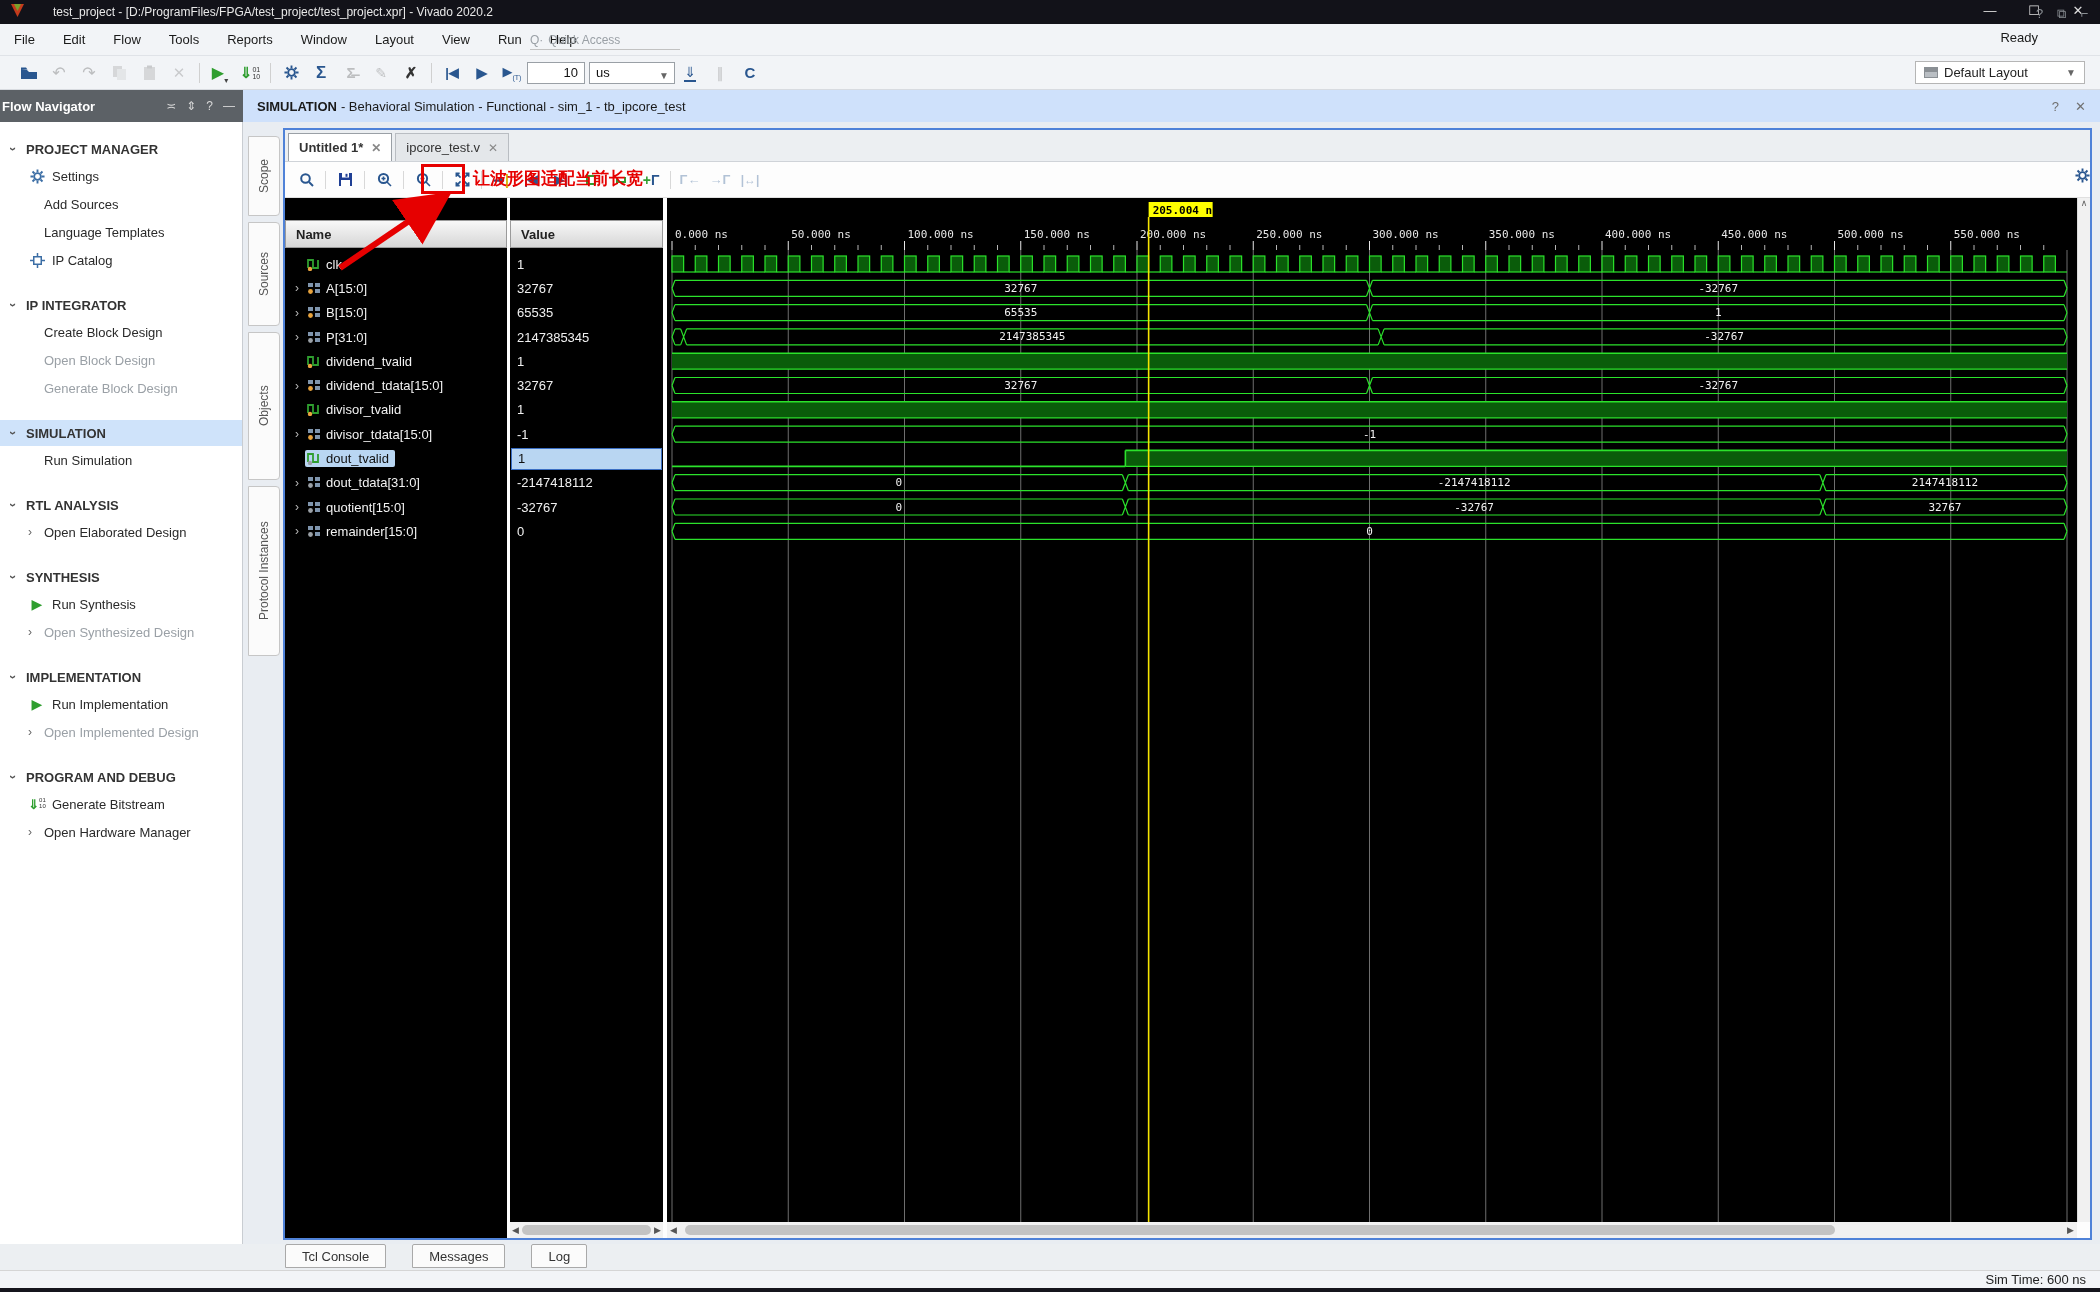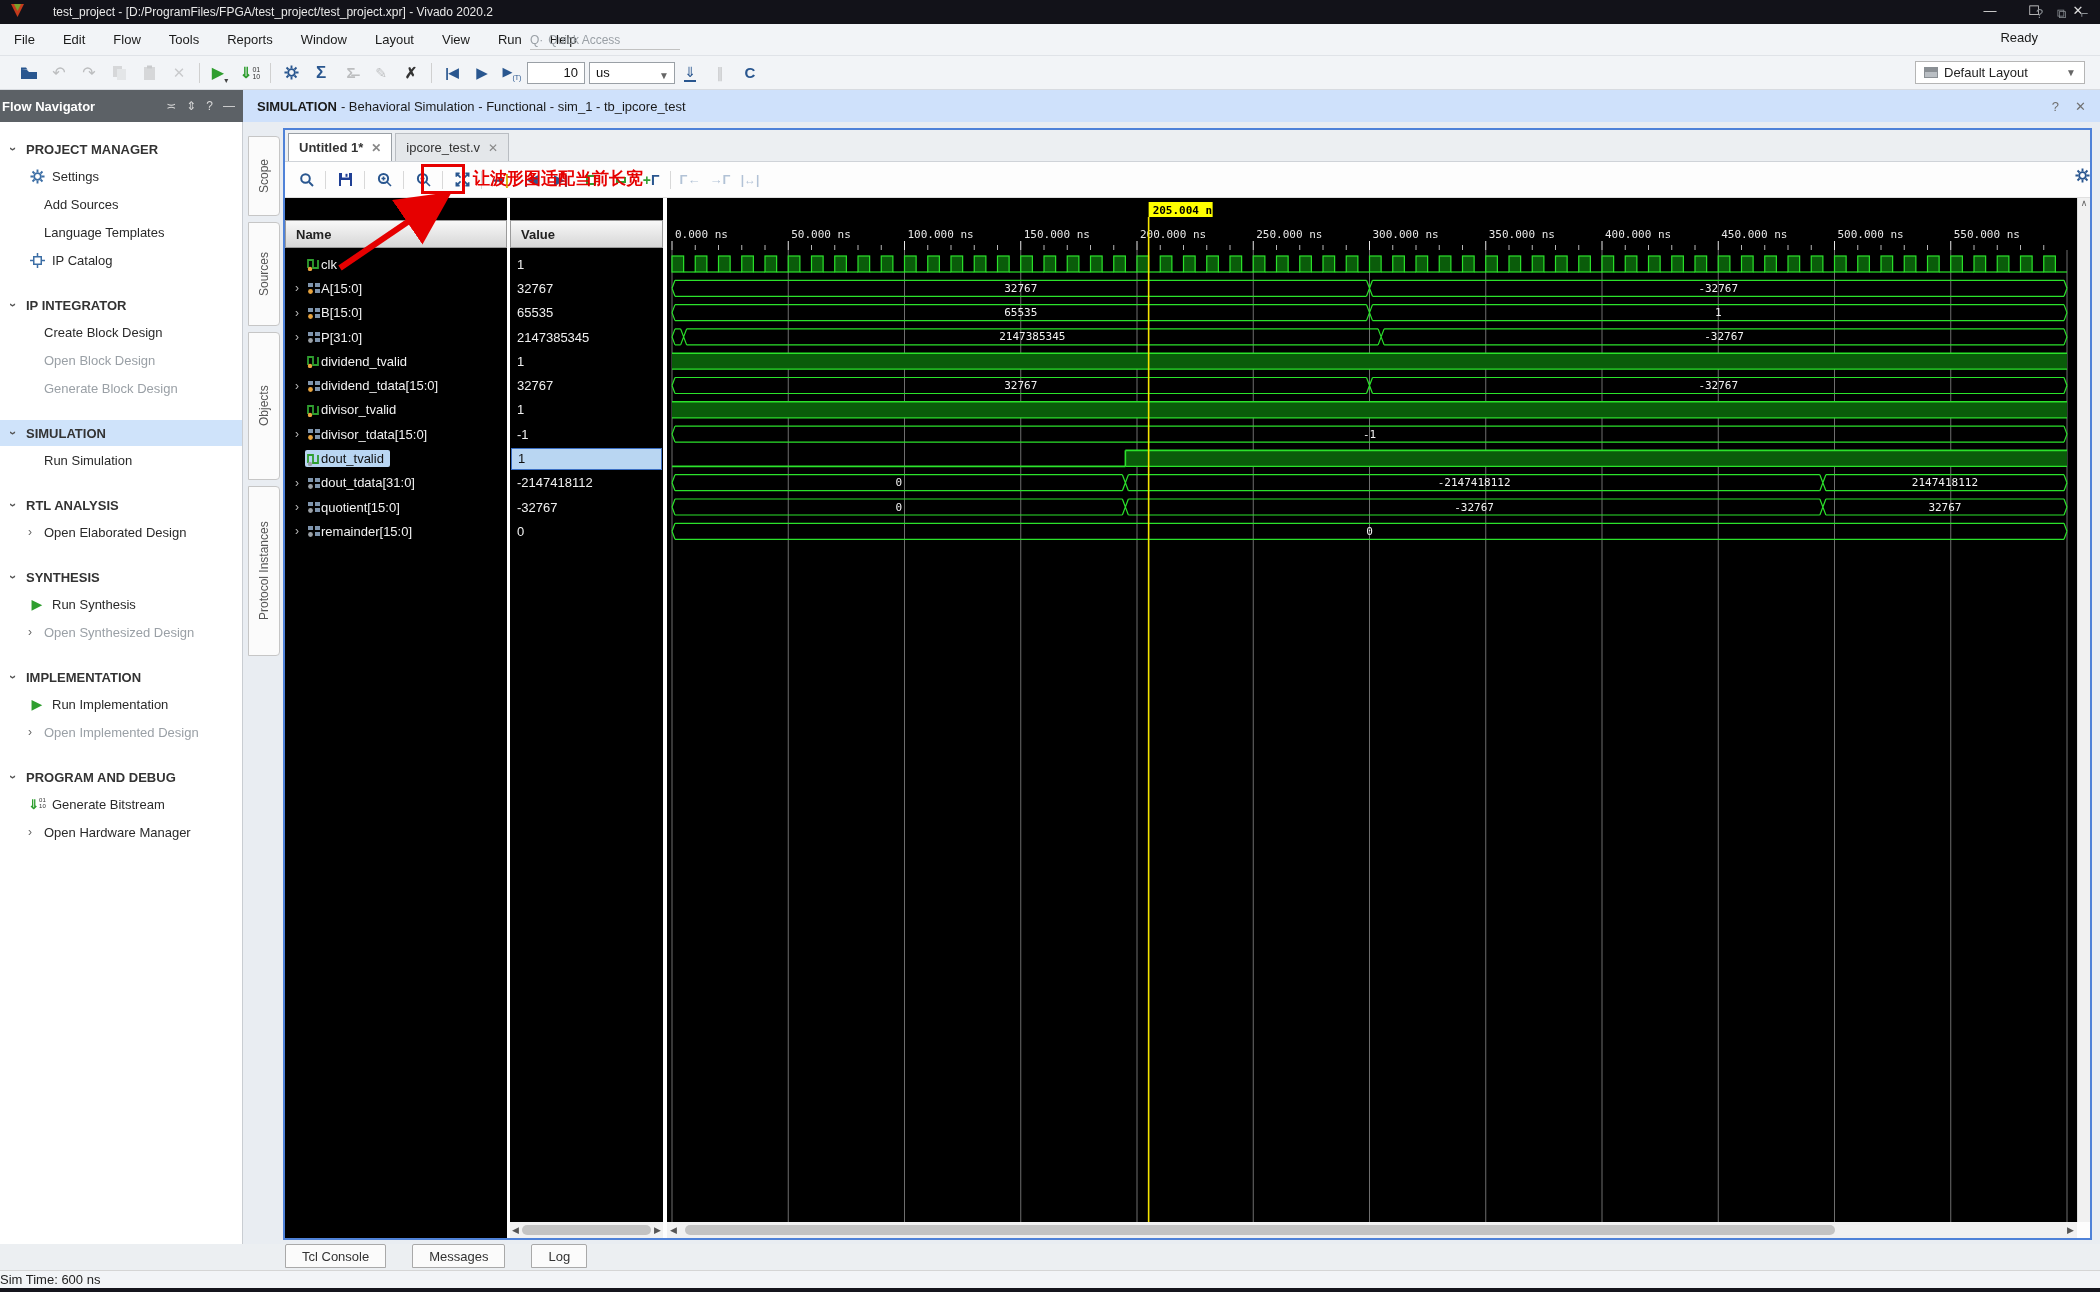--- a/index.html
+++ b/index.html
@@ -83,39 +83,39 @@
   #wgear { position:absolute; right:10px; top:168px; }
   #namespanel { left:285px; top:198px; width:222px; height:1040px; background:#000; }
   #valuespanel { left:510px; top:198px; width:153px; height:1024px; background:#000; }
   #wavepanel { left:667px; top:198px; width:1410px; height:1024px; background:#000; }
   .colhdr { position:absolute; top:22px; left:0; right:0; height:28px;
             background:linear-gradient(#f8f8f8,#d6d6d6); border:1px solid #9a9a9a;
             font-size:13px; font-weight:bold; color:#222; display:flex; align-items:center; padding-left:10px; }
   .rows { position:absolute; top:54px; left:0; right:0; }
   .sigrow { height:24.3px; display:flex; align-items:center; }
   .sigrow .chev { width:16px; text-align:center; color:#b9b9b9; font-size:12px; margin-left:4px; }
-  .sigrow .hl { display:inline-flex; align-items:center; padding:1px 6px 1px 2px; }
+  .sigrow .hl { display:inline-flex; gap:5px; padding:1px 6px 1px 2px; }
   .sigrow .lbl { color:#f2f2f2; font-size:13px; white-space:nowrap; }
   .sigrow.sel .hl { background:#b9d6f2; border-radius:2px; }
   .sigrow.sel .lbl { color:#101010; }
   .valrow { height:24.3px; display:flex; align-items:center; padding-left:7px; color:#f0f0f0; font-size:13px; }
   .valrow.sel { padding:0 1px; }
   .valrow.sel .vbox { width:100%; height:22px; background:#b9d6f2; border:1px solid #3b6fc4;
                       color:#101010; display:flex; align-items:center; padding-left:6px; }
   
   #vscroll { left:2077px; top:198px; width:13px; height:1024px; background:#f1f1f1; border-left:1px solid #dcdcdc;
              font-size:9px; color:#666; text-align:center; }
   .hscroll { top:1222px; height:16px; background:#f1f1f1; display:flex; align-items:center; font-size:9px; color:#555; }
   .hthumb { height:10px; background:#c3c3c3; border-radius:5px; }
   
   #bottomstrip { left:0; top:1244px; width:2100px; height:26px; background:#eceff2; display:flex; align-items:flex-start; padding-left:285px;gap:24px; }
   .btab { height:24px; background:#fbfbfb; border:1px solid #a9a9a9; font-size:13px; color:#333;
           display:flex; align-items:center; padding:0 16px; border-radius:2px 2px 0 0; margin-right:2px; }
   #statusbar { left:0; top:1270px; width:2100px; height:18px; background:#f2f4f7; border-top:1px solid #d5d5d5;
-               font-size:13px; color:#222; display:flex; align-items:center; padding-right:14px; }
+               font-size:13px; color:#222; display:flex; align-items:center; justify-content:flex-end; padding-right:14px; }
   #blackfoot { left:0; top:1288px; width:2100px; height:4px; background:#15151d; }
   #arrowsvg { left:285px; top:180px; z-index:40; pointer-events:none; }
   svg text { font-family:"DejaVu Sans Mono", monospace; }
 </style>
 </head>
 <body>
 
 <div id="titlebar" class="abs">
   <span class="logo">
     <svg width="15" height="15" viewBox="0 0 15 15">

